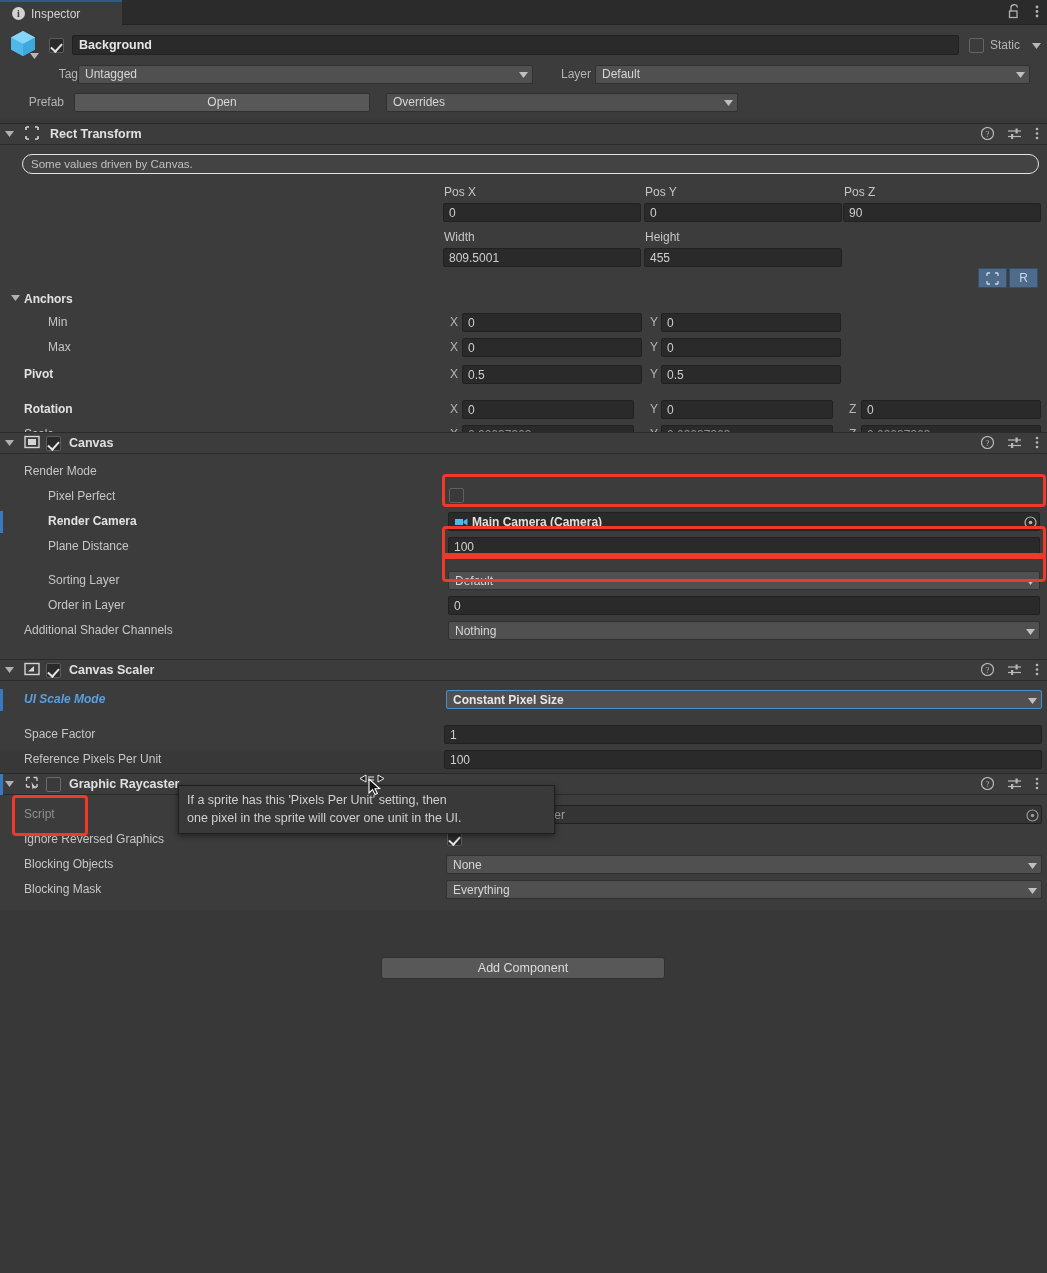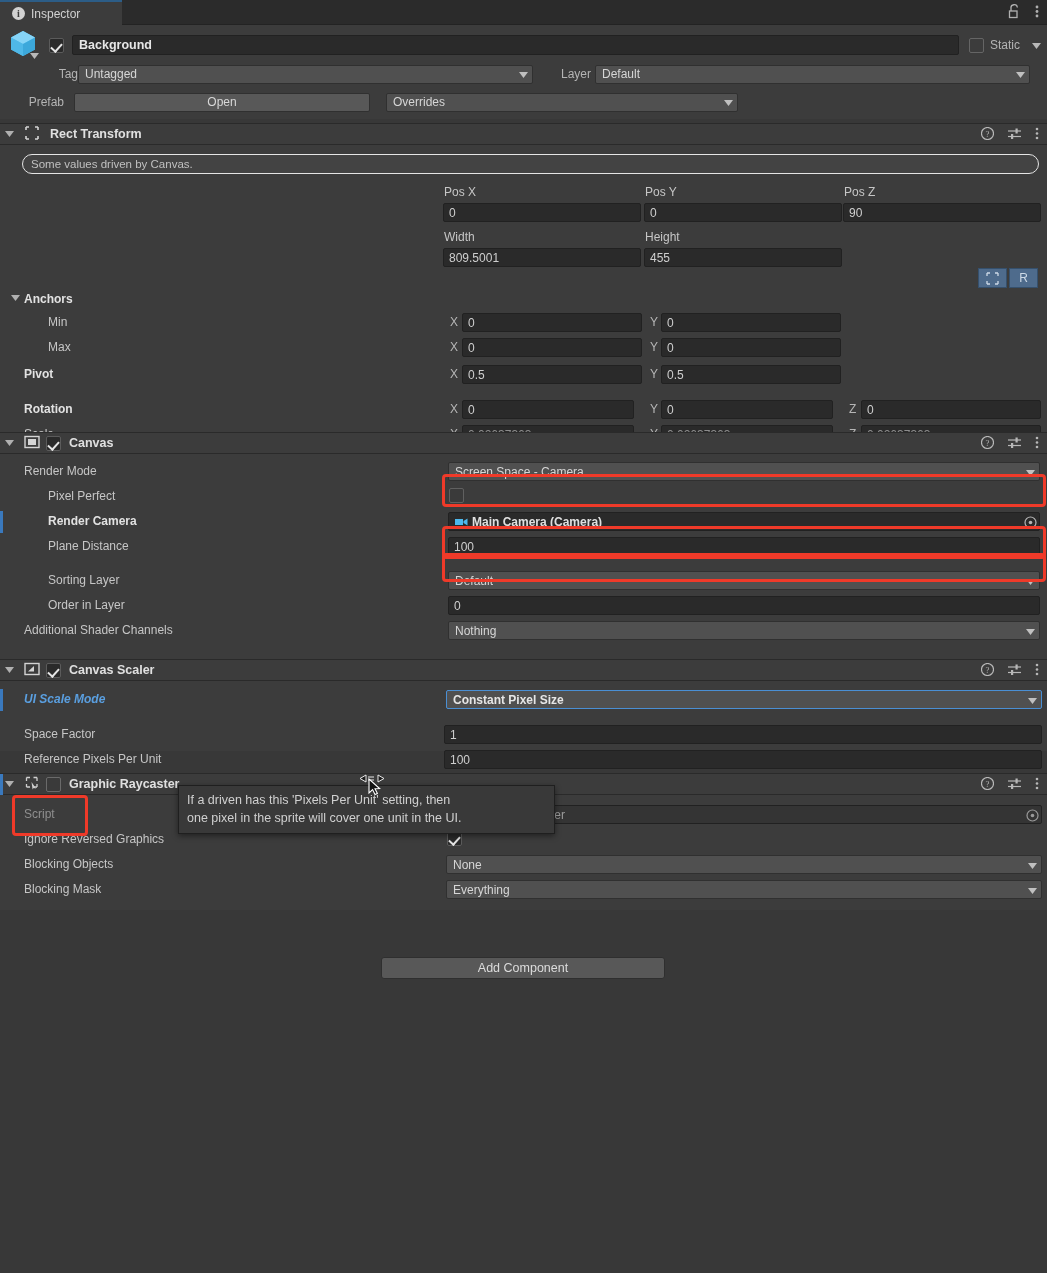--- a/index.html
+++ b/index.html
@@ -465,28 +465,20 @@
             <circle cx="2" cy="11" r="1.3" fill="#b8b8b8"></circle>
           </svg>
       </span>
     </span>
   </div>
 
   <div class="comp-body" style="height:205px;">
 
     <div class="prow" style="position:absolute; left:0; right:0; top:7px;">
       <span class="plabel">Render Mode</span>
-      <div class="dropdown" style="position:absolute; left:448px; top:1px; width:592px;">
-        <span>Screen Space - Camera</span>
-        <span class="arr">
-          <svg width="9" height="6" viewBox="0 0 9 6">
-              <polygon points="0,0 9,0 4.5,6" fill="#c0c0c0"></polygon>
-            </svg>
-        </span>
-      </div>
     </div>
 
     <div class="prow" style="position:absolute; left:0; right:0; top:32px;">
       <span class="plabel ind">Pixel Perfect</span>
       <span class="smallchk off" style="left:449px; top:2px;"></span>
     </div>
 
     <div class="prow" style="position:absolute; left:0; right:0; top:57px;">
       <span class="overridebar"></span>
       <span class="plabel ind bold">Render Camera</span>
@@ -707,21 +699,21 @@
   <div class="addcomp" style="left:381px; top:957px; width:284px;">
     <span>Add Component</span>
   </div>
 
   <div class="redbox" style="left:442px; top:474px; width:604px; height:33px;"></div>
   <div class="redbox" style="left:442px; top:526px; width:604px; height:33px;"></div>
   <div class="redbox" style="left:442px; top:553px; width:604px; height:29px;"></div>
   <div class="redbox" style="left:12px; top:795px; width:76px; height:41px;"></div>
 
   <div class="tooltip" style="left:178px; top:785px; width:377px;">
-    <div>If a driven has this 'Pixels Per Unit' setting, then</div>
+    <div>If a sprite has this 'Pixels Per Unit' setting, then</div>
     <div>one pixel in the sprite will cover one unit in the UI.</div>
   </div>
 
   <div class="cursor" style="left:358px; top:768px;">
     <svg width="34" height="28" viewBox="0 0 34 28">
       <path d="M8 7 L2 10.5 L8 14 Z" fill="#1d1d1d" stroke="#e8e8e8" stroke-width="1"></path>
       <path d="M20 7 L26 10.5 L20 14 Z" fill="#1d1d1d" stroke="#e8e8e8" stroke-width="1"></path>
       <path d="M10 9 L16 9 M10 12 L16 12" stroke="#e8e8e8" stroke-width="1"></path>
       <path d="M11 11 L11 25 L14.6 21.6 L17 26.5 L19.4 25.4 L17 20.8 L21.6 20.6 Z" fill="#141414" stroke="#ffffff" stroke-width="1.1"></path>
     </svg>

